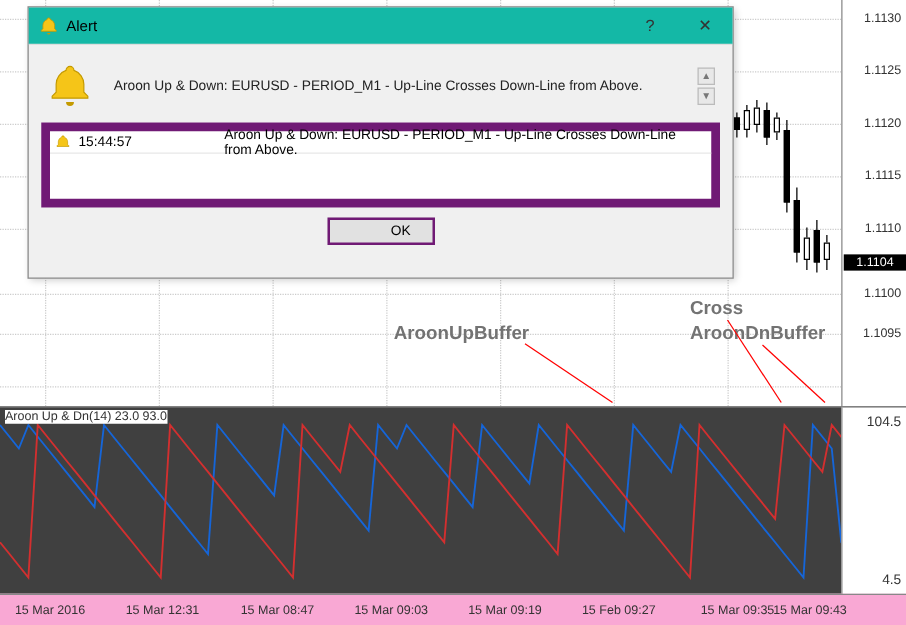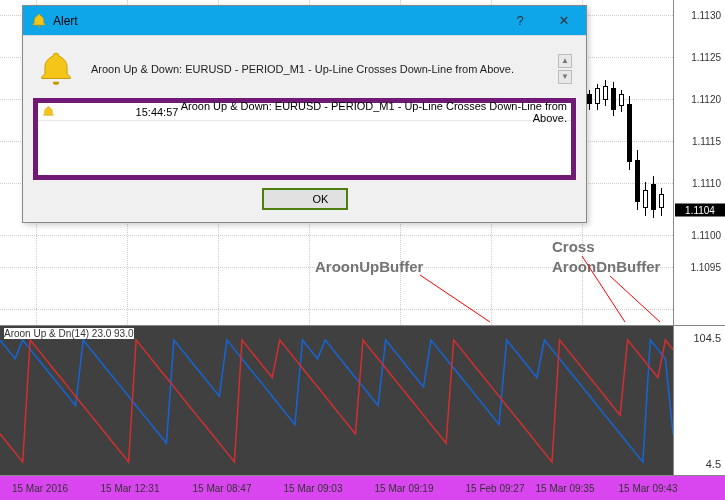--- a/index.html
+++ b/index.html
@@ -16,41 +16,41 @@
 .candle .wick { position: absolute; left: 2px; width: 1px; background: #000; }
 .candle .body { position: absolute; left: 0; width: 5px; background: #000; border: 1px solid #000; }
 .candle.up .body { background: #fff; }
 .annot { position: absolute; color: #737373; font-size: 15px; font-weight: bold; font-family: Arial, sans-serif; }
 .annot-line { position: absolute; stroke: #f00; stroke-width: 1; }
 .indicator-pane { position: absolute; top: 325px; left: 0; right: 0; height: 150px; background: #404040; border-top: 1px solid #888; }
 .indicator-title { position: absolute; top: 2px; left: 4px; font-size: 10px; color: #333; background: #fff; z-index: 2; }
 .ind-axis { position: absolute; right: 0; top: 0; width: 52px; height: 150px; background: #fff; border-left: 1px solid #888; }
 .ind-axis .plabel { position: absolute; right: 4px; font-size: 11px; color: #333; transform: translateY(-50%); }
 .ind-plot { position: absolute; top: 0; left: 0; right: 52px; bottom: 0; }
-.time-axis { position: absolute; bottom: 0; left: 0; right: 0; height: 25px; background: #d946ef; border-top: 1px solid #888; }
+.time-axis { position: absolute; bottom: 0; left: 0; right: 0; height: 25px; background: #f9a8d4; border-top: 1px solid #888; }
 .time-axis .tlabel { position: absolute; bottom: 6px; font-size: 10px; color: #333; transform: translateX(-50%); white-space: nowrap; }
 
 .dialog { position: absolute; top: 5px; left: 22px; width: 565px; height: 218px; background: #f0f0f0; border: 1px solid #888; box-shadow: 2px 2px 6px rgba(0,0,0,0.2); z-index: 100; }
-.titlebar { height: 30px; background: #0ea5e9; display: flex; align-items: center; padding: 0 0 0 8px; border-bottom: 1px solid #ddd; }
+.titlebar { height: 30px; background: #14b8a6; display: flex; align-items: center; padding: 0 0 0 8px; border-bottom: 1px solid #ddd; }
 .titlebar .tb-icon { width: 16px; height: 16px; margin-right: 6px; }
 .titlebar .tb-title { flex: 1; font-size: 12px; }
 .titlebar .tb-btn { width: 44px; height: 30px; display: flex; align-items: center; justify-content: center; font-size: 13px; color: #333; }
 .dlg-body { padding: 8px 10px; }
 .alert-main { display: flex; align-items: center; padding: 6px 4px 10px 4px; }
 .bell-icon { width: 38px; height: 38px; margin-right: 16px; }
 .alert-msg { font-size: 11px; color: #222; flex: 1; }
 .scroll-arrows { display: flex; flex-direction: column; gap: 2px; margin-left: 8px; }
 .scroll-arrows .sa { width: 14px; height: 14px; background: #e8e8e8; border: 1px solid #bbb; font-size: 8px; text-align: center; line-height: 12px; color: #777; }
-.alert-table { border: 5px solid #701a75; background: #fff; height: 82px; text-align: right; }
+.alert-table { border: 7px solid #701a75; background: #fff; height: 68px; }
 .alert-row { display: flex; align-items: center; height: 18px; border-bottom: 1px solid #e8e8e8; padding: 0 4px; }
 .alert-row .row-bell { width: 14px; height: 14px; margin-right: 6px; }
 .alert-row .row-time { width: 128px; font-size: 11px; }
 .alert-row .row-msg { font-size: 11px; }
 .dlg-buttons { display: flex; justify-content: center; padding: 8px 0 4px 0; }
-.ok-btn { width: 86px; height: 22px; background: #e1e1e1; border: 2px solid #4d7c0f; font-size: 11px; cursor: pointer; padding-left: 32px; }
+.ok-btn { width: 86px; height: 22px; background: #e1e1e1; border: 2px solid #701a75; font-size: 11px; cursor: pointer; padding-left: 32px; }
 </style>
 </head>
 <body>
 
 <div class="chart-area">
   <div class="chart-grid">
     <div class="hline" style="top:15px"></div>
     <div class="hline" style="top:57px"></div>
     <div class="hline" style="top:99px"></div>
     <div class="hline" style="top:141px"></div>
@@ -161,21 +161,21 @@
   </div>
 </div>
 
 <div class="time-axis">
   <span class="tlabel" style="left:40px">15 Mar 2016</span>
   <span class="tlabel" style="left:130px">15 Mar 12:31</span>
   <span class="tlabel" style="left:222px">15 Mar 08:47</span>
   <span class="tlabel" style="left:313px">15 Mar 09:03</span>
   <span class="tlabel" style="left:404px">15 Mar 09:19</span>
   <span class="tlabel" style="left:495px">15 Feb 09:27</span>
-  <span class="tlabel" style="left:565px">15 Mar 09:35</span>
+  <span class="tlabel" style="left:590px">15 Mar 09:35</span>
   <span class="tlabel" style="left:648px">15 Mar 09:43</span>
 </div>
 
 <div class="dialog">
   <div class="titlebar">
     <svg class="tb-icon" viewBox="0 0 24 24">
         <path fill="#f5c518" stroke="#c49a00" d="M12 2a2 2 0 0 1 2 2c3 1 5 4 5 7v4l2 2v1H3v-1l2-2v-4c0-3 2-6 5-7a2 2 0 0 1 2-2z"></path>
         <path fill="#c49a00" d="M10 20h4a2 2 0 0 1-4 0z"></path>
       </svg>
     <span class="tb-title">Alert</span>

